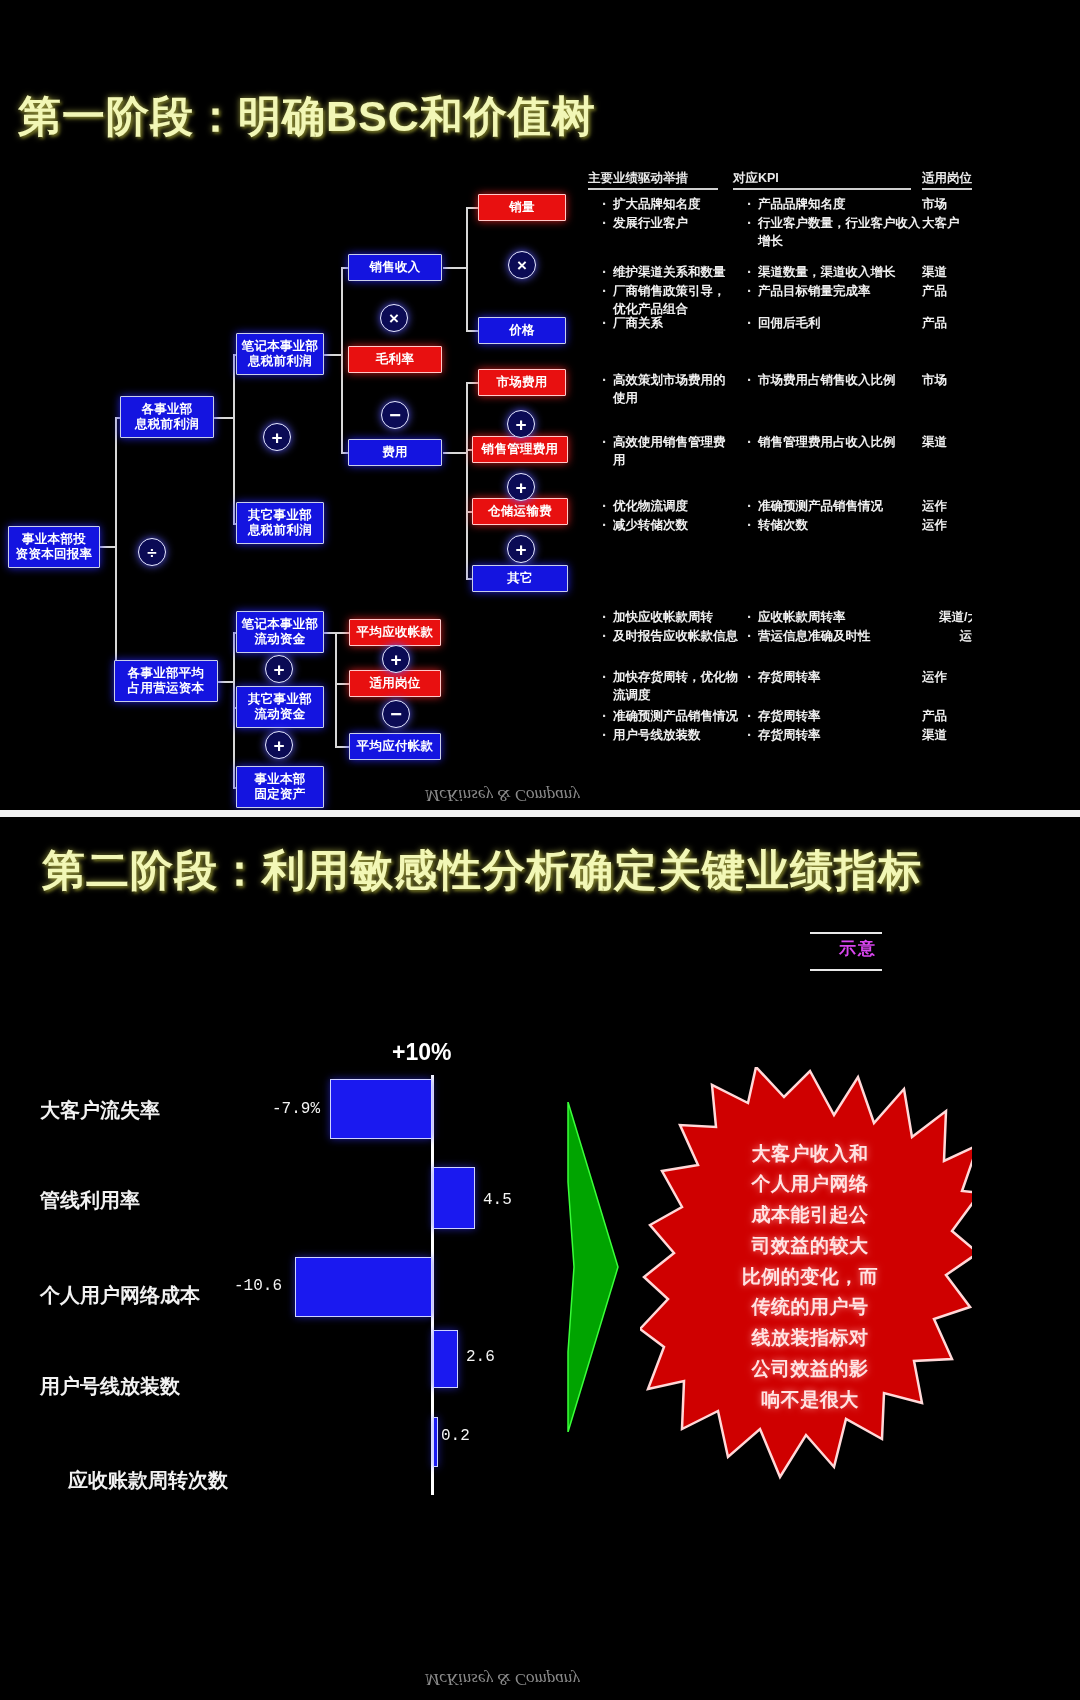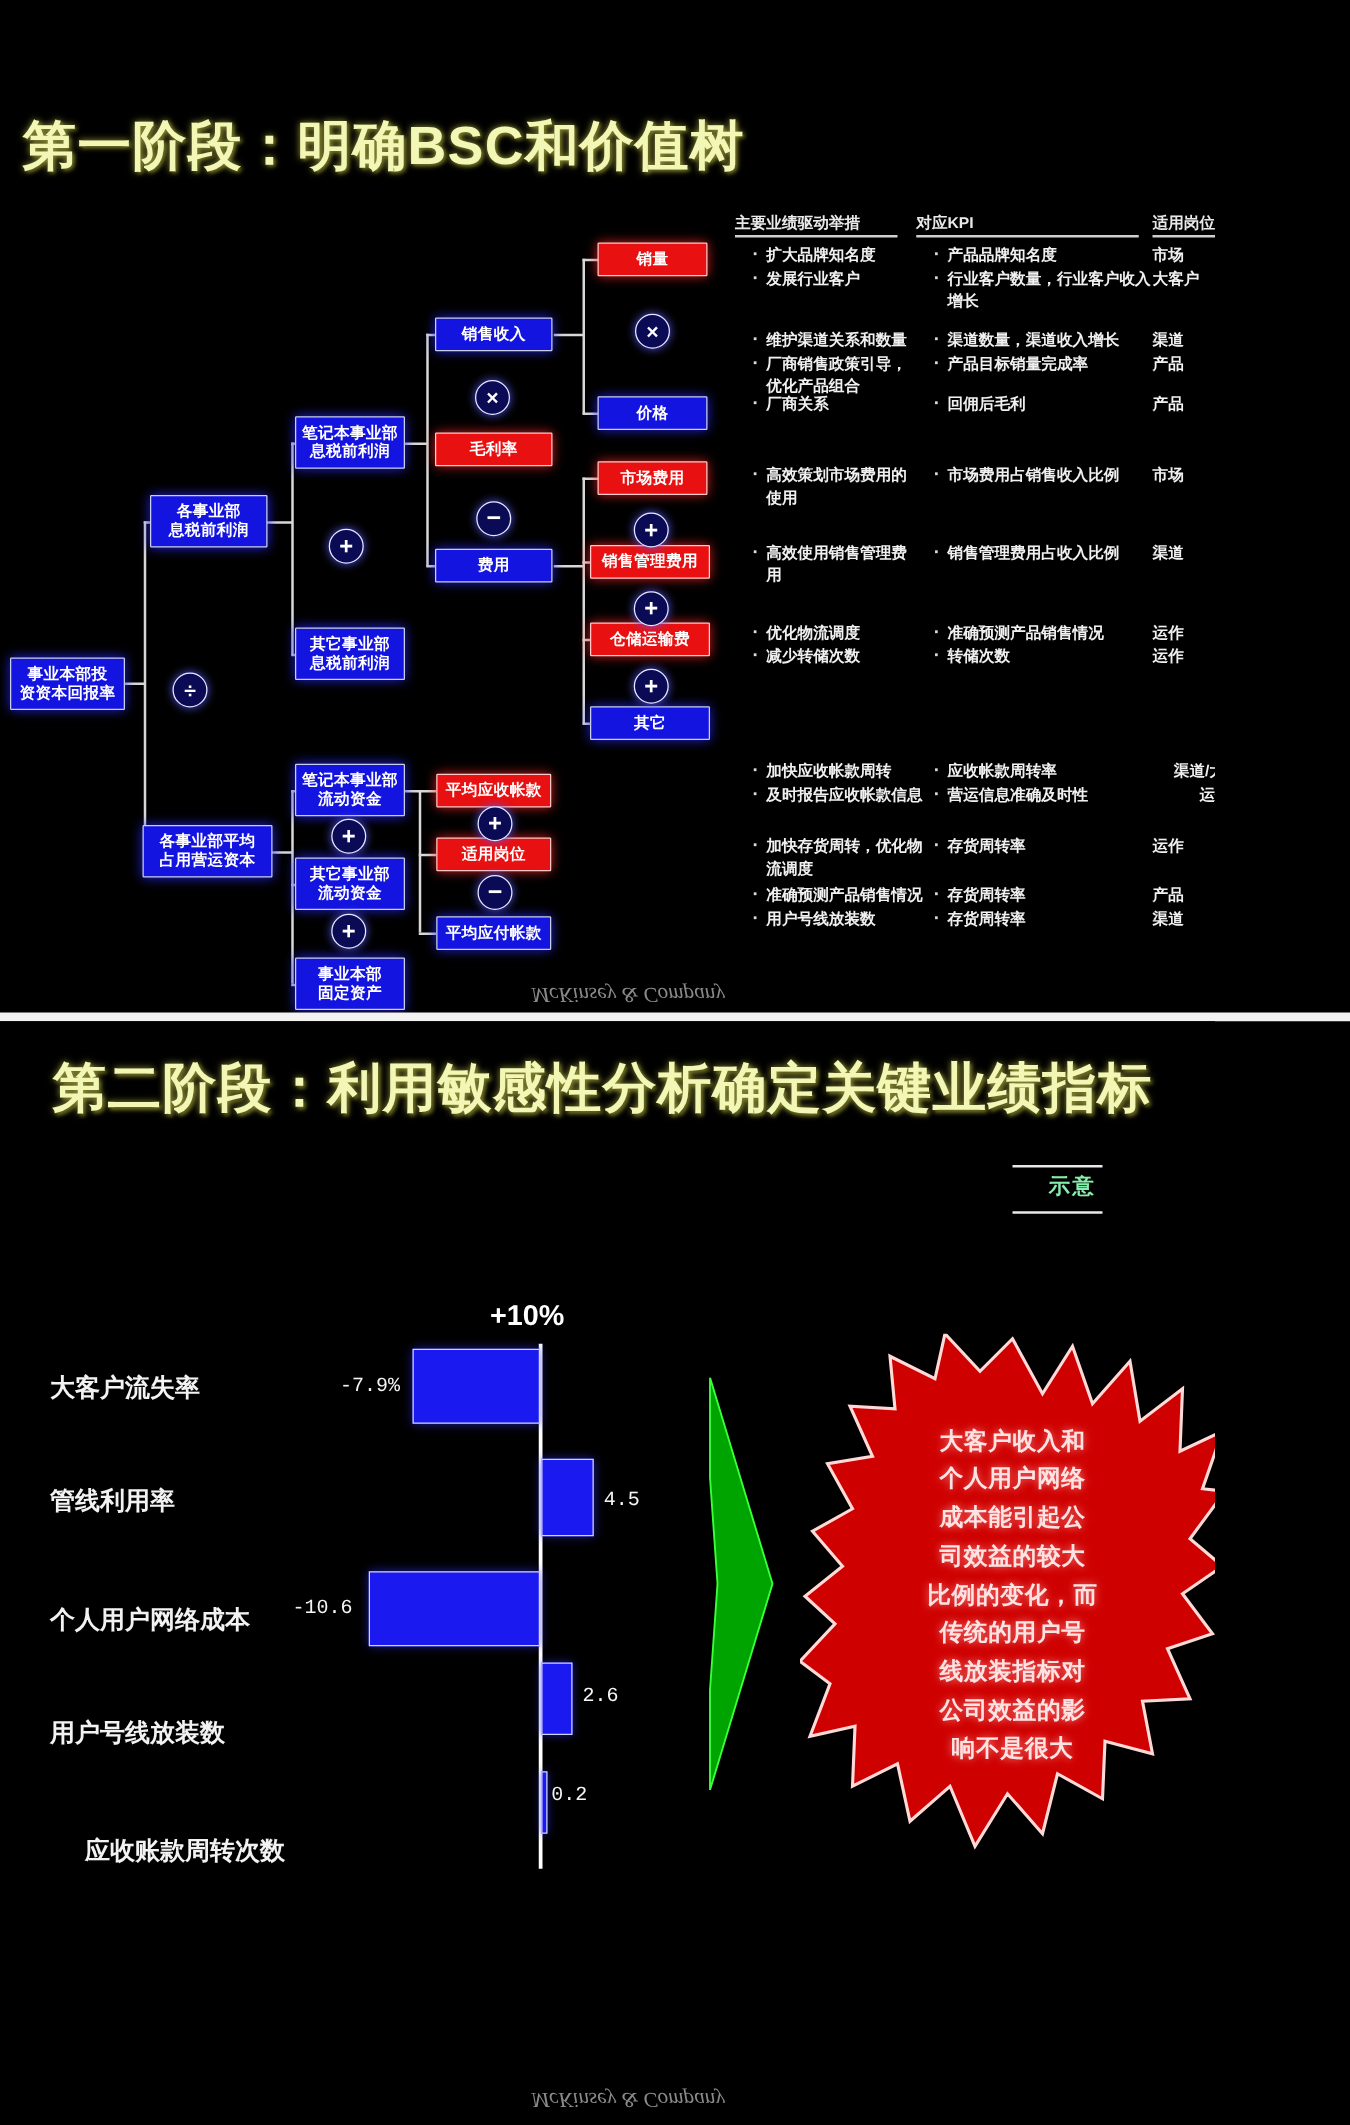--- a/index.html
+++ b/index.html
@@ -74,21 +74,21 @@
   .bul li:before{content:"·";position:absolute;left:2px;top:-3px;font-size:15px;color:#dcdcdc;}
   .plain{position:absolute;font-size:12.5px;color:#f0f0f0;line-height:1.42;font-weight:bold;}
   .plain div{margin-bottom:1px;}
 
   .wm{
     position:absolute;font-style:italic;font-size:17px;color:#b9b9b9;
     transform:scaleY(-1);opacity:.75;font-family:"Liberation Serif",serif;white-space:nowrap;
   }
 
   
-  #shiyi{position:absolute;right:95px;top:120px;font-size:17px;font-weight:bold;color:#86efac;letter-spacing:2px;}
+  #shiyi{position:absolute;right:95px;top:120px;font-size:17px;font-weight:bold;color:#d946ef;letter-spacing:2px;}
   #shiyi-rule{position:absolute;right:90px;top:115px;width:72px;height:2px;background:#e8e8e8;}
   #shiyi-rule2{position:absolute;right:90px;top:152px;width:72px;height:2px;background:#e8e8e8;}
 
   #chart-caption{
     position:absolute;left:22px;top:175px;font-size:20px;font-weight:bold;
     color:#f3f7c0;text-shadow:0 0 5px #8f8f3a;white-space:nowrap;
   }
   #plus10{position:absolute;left:392px;top:222px;font-size:23px;font-weight:bold;color:#fff;}
 
   #axis{position:absolute;left:431px;top:258px;width:3px;height:420px;background:#fff;}

